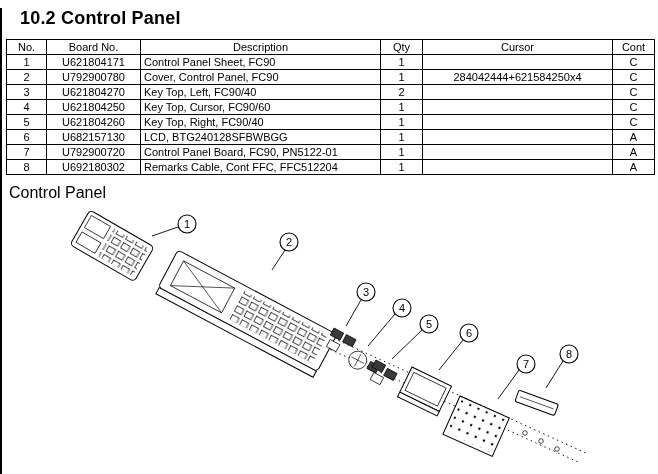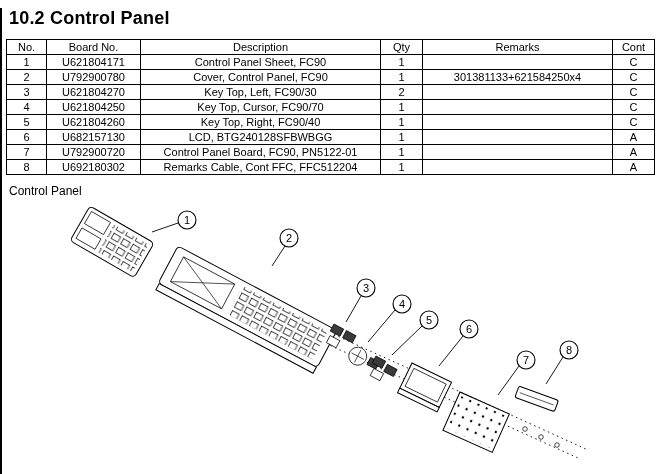--- a/index.html
+++ b/index.html
@@ -10,42 +10,42 @@
     position: relative; overflow: hidden;
   }
   .page {
     width: 100%; height: 100%;
     border-left: 2px solid #000;
     box-sizing: border-box;
     position: relative;
   }
   .title {
     font-size: 18px; font-weight: bold;
-    margin: 8px 0 0 7px; letter-spacing: 0.2px;
+    margin: 8px 0 0 18px; letter-spacing: 0.2px;
   }
   table.parts {
     border-collapse: collapse; table-layout: fixed;
     margin: 10px 10px 0 4px; width: 648px;
     font-size: 11px;
   }
   table.parts th, table.parts td {
     border: 1px solid #000;
     padding: 0 3px; height: 14px; line-height: 14px;
     overflow: hidden; white-space: nowrap;
     font-weight: normal; text-align: center;
     box-sizing: border-box;
   }
-  table.parts td.c-desc { text-align: center; }
+  table.parts td.c-desc { text-align: left; }
   .col-no   { width: 40px; }
   .col-part { width: 94px; }
   .col-desc { width: 240px; }
   .col-qty  { width: 42px; }
   .col-rem  { width: 190px; }
   .col-rank { width: 42px; }
-  .diagram-label { font-size: 12px; margin: 9px 0 0 7px; }
+  .diagram-label { font-size: 16px; margin: 9px 0 0 7px; }
   svg.diagram { display: block; }
 
   .part     { fill: #fff; stroke: #000; stroke-width: 1; }
   .detail   { fill: #fff; stroke: #000; stroke-width: 0.7; }
   .darkkey  { fill: #3a3a3a; stroke: #000; stroke-width: 0.7; }
   .leader   { stroke: #000; stroke-width: 0.9; fill: none; }
   .thin     { stroke: #000; stroke-width: 0.6; fill: none; }
   .dotted   { stroke: #000; stroke-width: 0.9; fill: none; stroke-dasharray: 1.5 3.5; }
   .callout-circle { fill: #fff; stroke: #000; stroke-width: 1.1; }
   .callout-num {
@@ -68,56 +68,56 @@
       <col class="col-qty">
         <col class="col-rem">
         <col class="col-rank">
     </colgroup>
     <thead>
       <tr>
         <th>No.</th>
         <th>Board No.</th>
         <th>Description</th>
         <th>Qty</th>
-        <th>Remarks</th>
+        <th>Cursor</th>
         <th>Cont</th>
       </tr>
     </thead>
     <tbody>
   <tr>
     <td class="c-no">1</td>
     <td class="c-part">U621804171</td>
     <td class="c-desc">Control Panel Sheet, FC90</td>
     <td class="c-qty">1</td>
     <td class="c-rem"></td>
     <td class="c-rank">C</td>
   </tr>
 
   <tr>
     <td class="c-no">2</td>
     <td class="c-part">U792900780</td>
     <td class="c-desc">Cover, Control Panel, FC90</td>
     <td class="c-qty">1</td>
-    <td class="c-rem">301381133+621584250x4</td>
+    <td class="c-rem">284042444+621584250x4</td>
     <td class="c-rank">C</td>
   </tr>
 
   <tr>
     <td class="c-no">3</td>
     <td class="c-part">U621804270</td>
-    <td class="c-desc">Key Top, Left, FC90/30</td>
+    <td class="c-desc">Key Top, Left, FC90/40</td>
     <td class="c-qty">2</td>
     <td class="c-rem"></td>
     <td class="c-rank">C</td>
   </tr>
 
   <tr>
     <td class="c-no">4</td>
     <td class="c-part">U621804250</td>
-    <td class="c-desc">Key Top, Cursor, FC90/70</td>
+    <td class="c-desc">Key Top, Cursor, FC90/60</td>
     <td class="c-qty">1</td>
     <td class="c-rem"></td>
     <td class="c-rank">C</td>
   </tr>
 
   <tr>
     <td class="c-no">5</td>
     <td class="c-part">U621804260</td>
     <td class="c-desc">Key Top, Right, FC90/40</td>
     <td class="c-qty">1</td>

